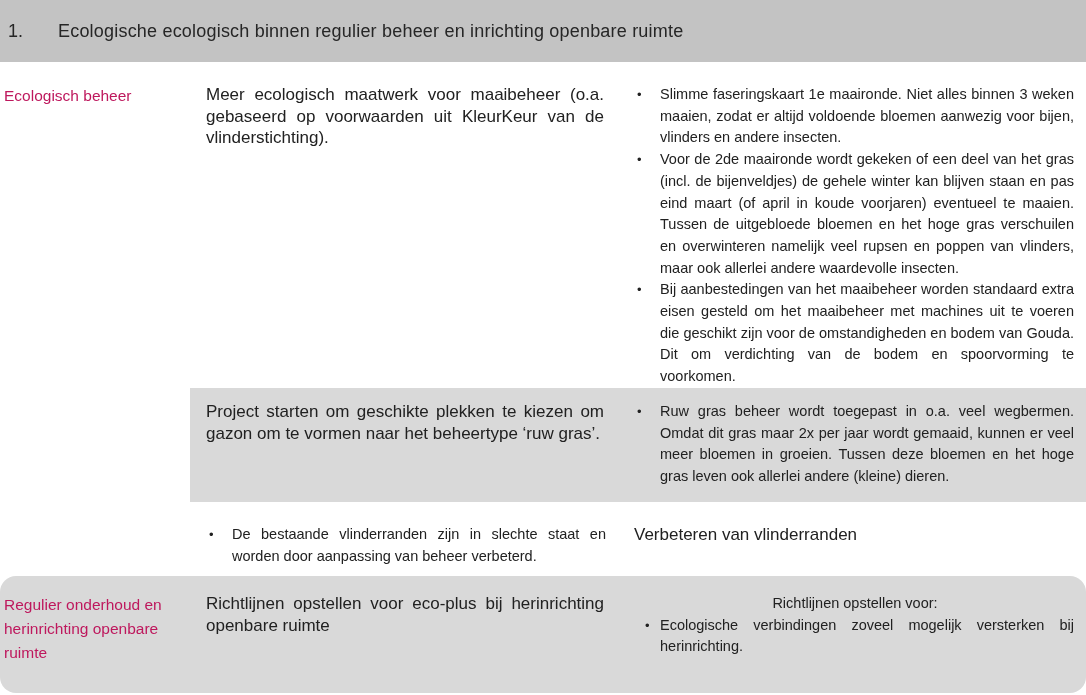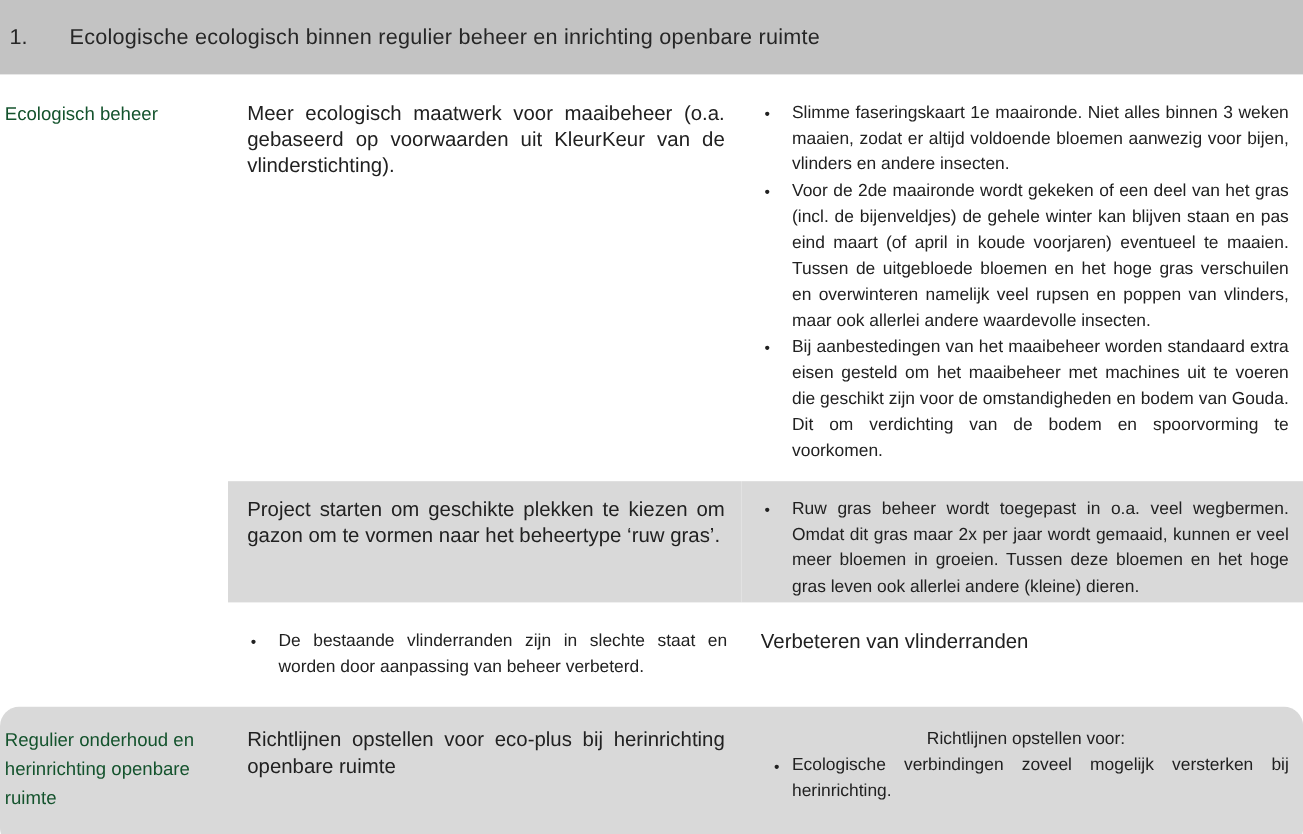--- a/index.html
+++ b/index.html
@@ -34,21 +34,21 @@
   
   .row {
     display: grid;
     grid-template-columns: 190px 428px 1fr;
   }
   .cell { box-sizing: border-box; }
   .cat-cell {
     padding: 0 6px 0 4px;
     font-size: 15.5px;
     line-height: 24px;
-    color: #14532d;
+    color: #be185d;
   }
   .measure-cell {
     padding: 0 14px 0 16px;
     font-size: 17px;
     line-height: 21.7px;
     text-align: justify;
   }
   .measure-cell.no-justify { text-align: left; }
   .details-cell {
     padding: 0 12px 0 0;
@@ -63,21 +63,21 @@
   .bullet::before {
     content: "\2022";
     position: absolute;
     left: 19px;
     top: 0;
     font-size: 13px;
   }
   .row4 .bullet::before { left: 27px; }
   .details-intro { padding-left: 18px; text-align: center; }
 
-  .shade { background: #d9d9d9; margin-top: 13px; }
+  .shade { background: #d9d9d9; }
 
   
   .row1 .cell { padding-top: 22px; }
   .row1 { min-height: 319px; }
   .row2 .cell { padding-top: 13px; }
   .row2 { min-height: 114px; }
   .row3 .cell { padding-top: 22px; }
   .row3 { min-height: 74px; }
   .row4 .cell { padding-top: 17px; }
   .row4 { min-height: 117px; border-radius: 16px; }

